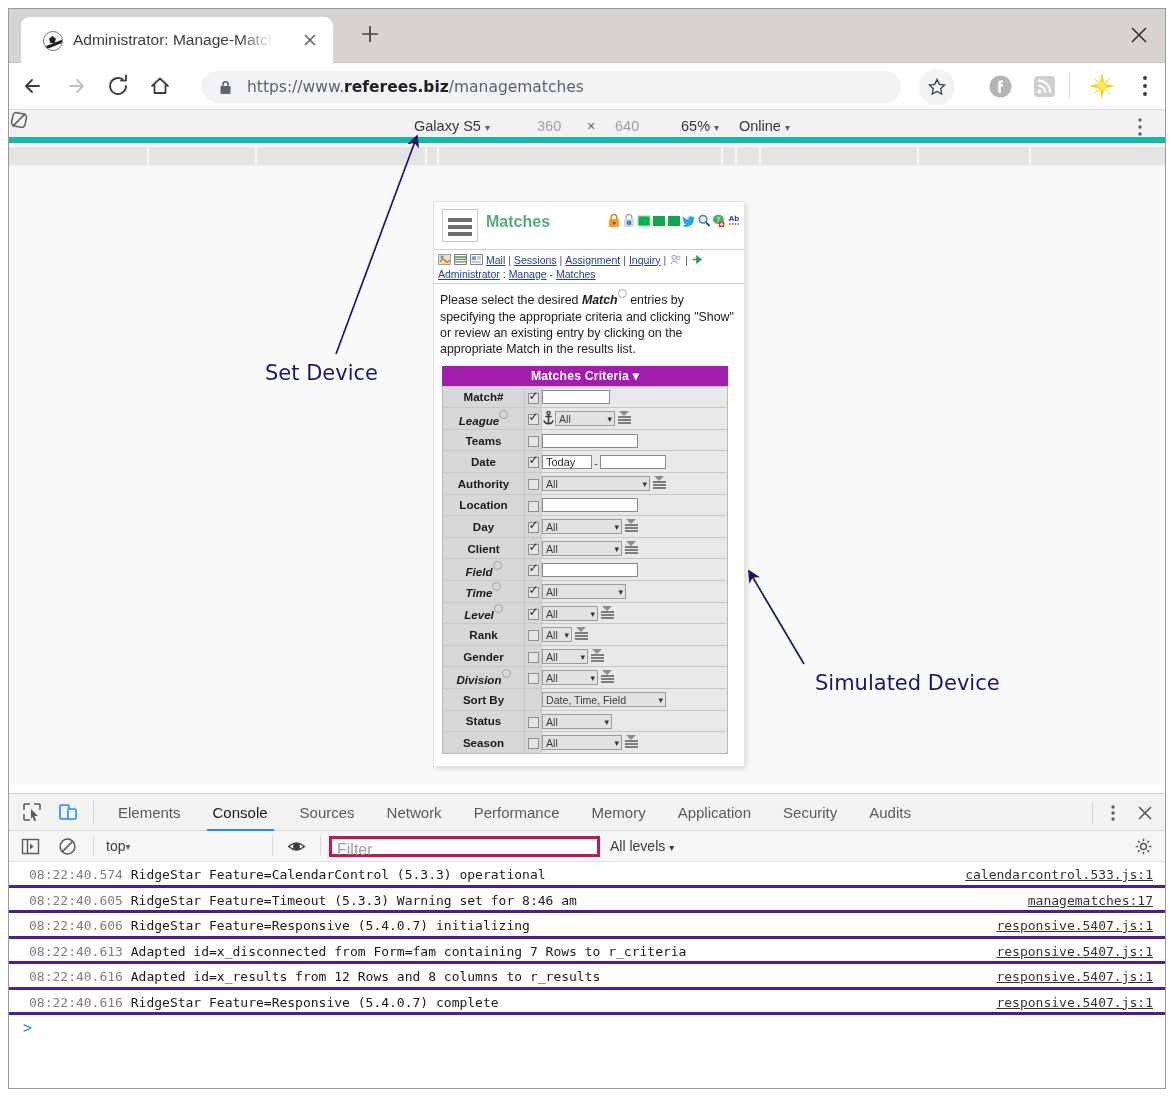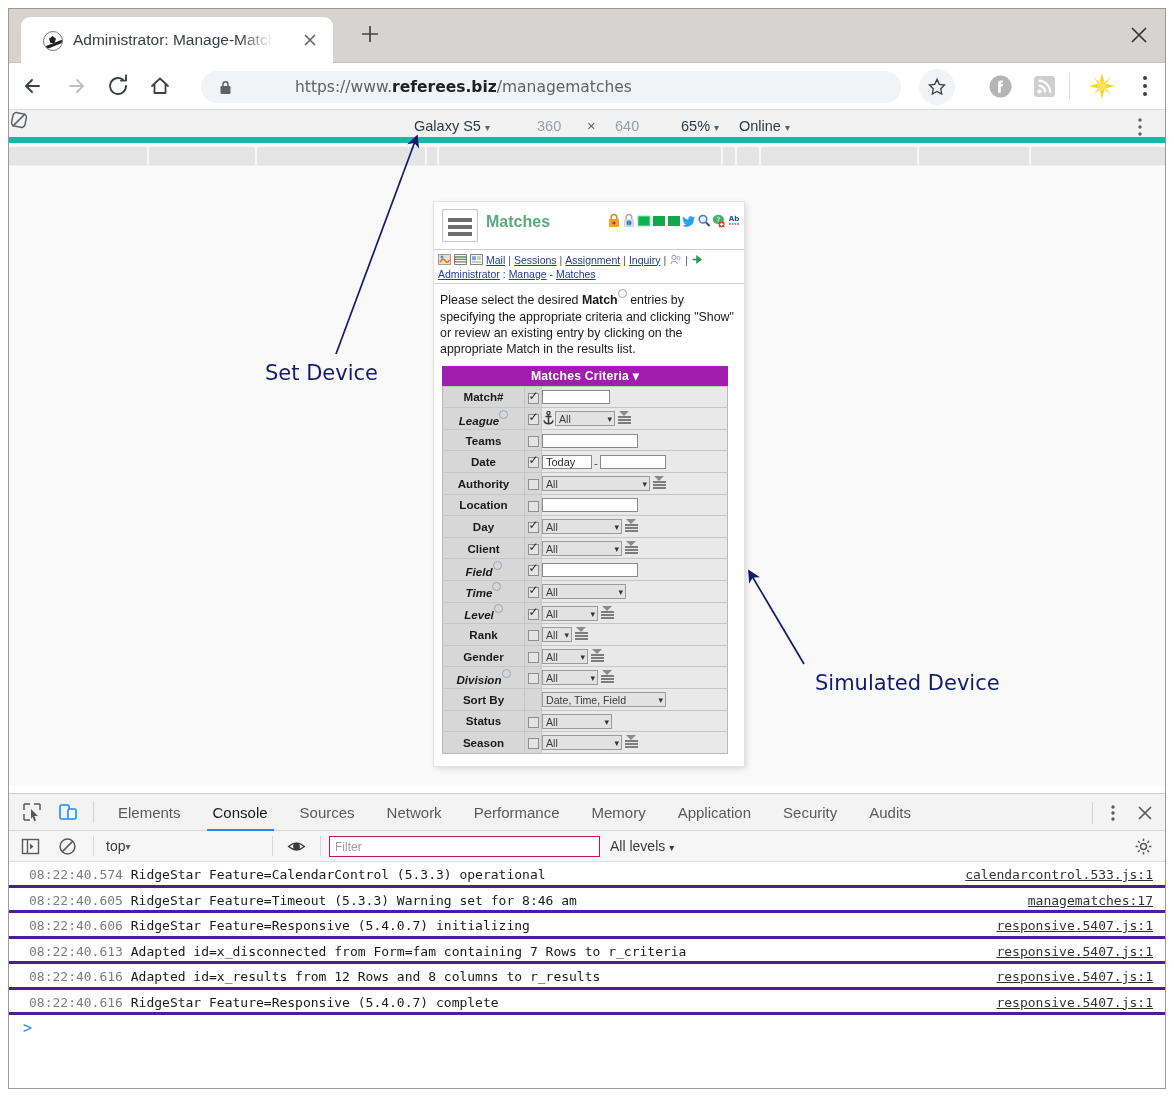--- a/index.html
+++ b/index.html
@@ -77,21 +77,21 @@
     background:#fff;
     border-bottom:1px solid #dadce0;
     display:flex; align-items:center;
   }
   .nav-btn { width:34px; height:34px; margin-left:8px; position:relative; }
   .nav-btn svg { display:block; }
   #url-field {
     position:absolute; left:192px; top:8px;
     width:700px; height:32px;
     background:#f1f3f4; border-radius:16px;
-    display:flex; align-items:center;gap:48px;
+    display:flex; align-items:center;
   }
   #lock-icon { margin-left:18px; width:13px; height:15px; position:relative; }
   #url-text {
     margin-left:15px; font-size:15.5px;
     font-family:"DejaVu Sans", sans-serif;
     white-space:nowrap; color:#5f6368;
   }
   #url-text b { color:#202124; font-weight:700; }
   #url-text i { font-style:normal; color:#5f6368; }
   #star-button {
@@ -189,21 +189,21 @@
     font-size:10.5px; white-space:nowrap;
     border-bottom:1px solid #cfcfcf;
   }
   #breadcrumb a { color:#24408e; text-decoration:underline; }
   #breadcrumb span.bsep { color:#333; }
 
   #instructions {
     padding:6px 6px 0 6px;
     font-size:12.4px; line-height:1.32; color:#1a1a1a;
   }
-  #instructions b { }
+  #instructions b { font-style:italic; }
   .helpdot {
     display:inline-block; width:9px;height:9px;border-radius:50%;
     border:1.4px solid #9aa3b0; vertical-align:super;
     position:relative; top:-1px;
   }
 
   
   #criteria-wrap { padding:8px 6px 0 8px; }
   #criteria {
     width:286px; border-collapse:collapse;
@@ -312,22 +312,22 @@
   #ct-sep1 { margin-left:16px; width:1px; height:20px; background:#d9d9d9; }
   #ct-context {
     margin-left:12px; width:160px; font-size:14px; color:#3c3c3c;
     display:flex; justify-content:flex-start; align-items:center;
   }
   #ct-sep2 { margin-left:6px; width:1px; height:20px; background:#d9d9d9; }
   #ct-eye { margin-left:14px; width:19px; height:19px; }
   #ct-sep3 { margin-left:14px; width:1px; height:20px; background:#d9d9d9; }
   #ct-filter {
     margin-left:8px; width:271px; height:21px;
-    border:1px solid #be185d; background:#fff;
-    font-size:12px; color:#9d9d9d; padding:0 5px; line-height:21px;
+    border:3px solid #be185d; background:#fff;
+    font-size:16px; color:#9d9d9d; padding:0 5px; line-height:21px;
   }
   #ct-levels { margin-left:10px; font-size:14px; color:#3c3c3c; }
 
   #console-log { position:relative; }
   .log-row {
     position:relative; height:25.5px; line-height:25.5px;
     border-bottom:3px solid #4c1d95;
     font-family:"DejaVu Sans Mono", monospace;
     font-size:13px; color:#222;
     white-space:nowrap; overflow:hidden;

